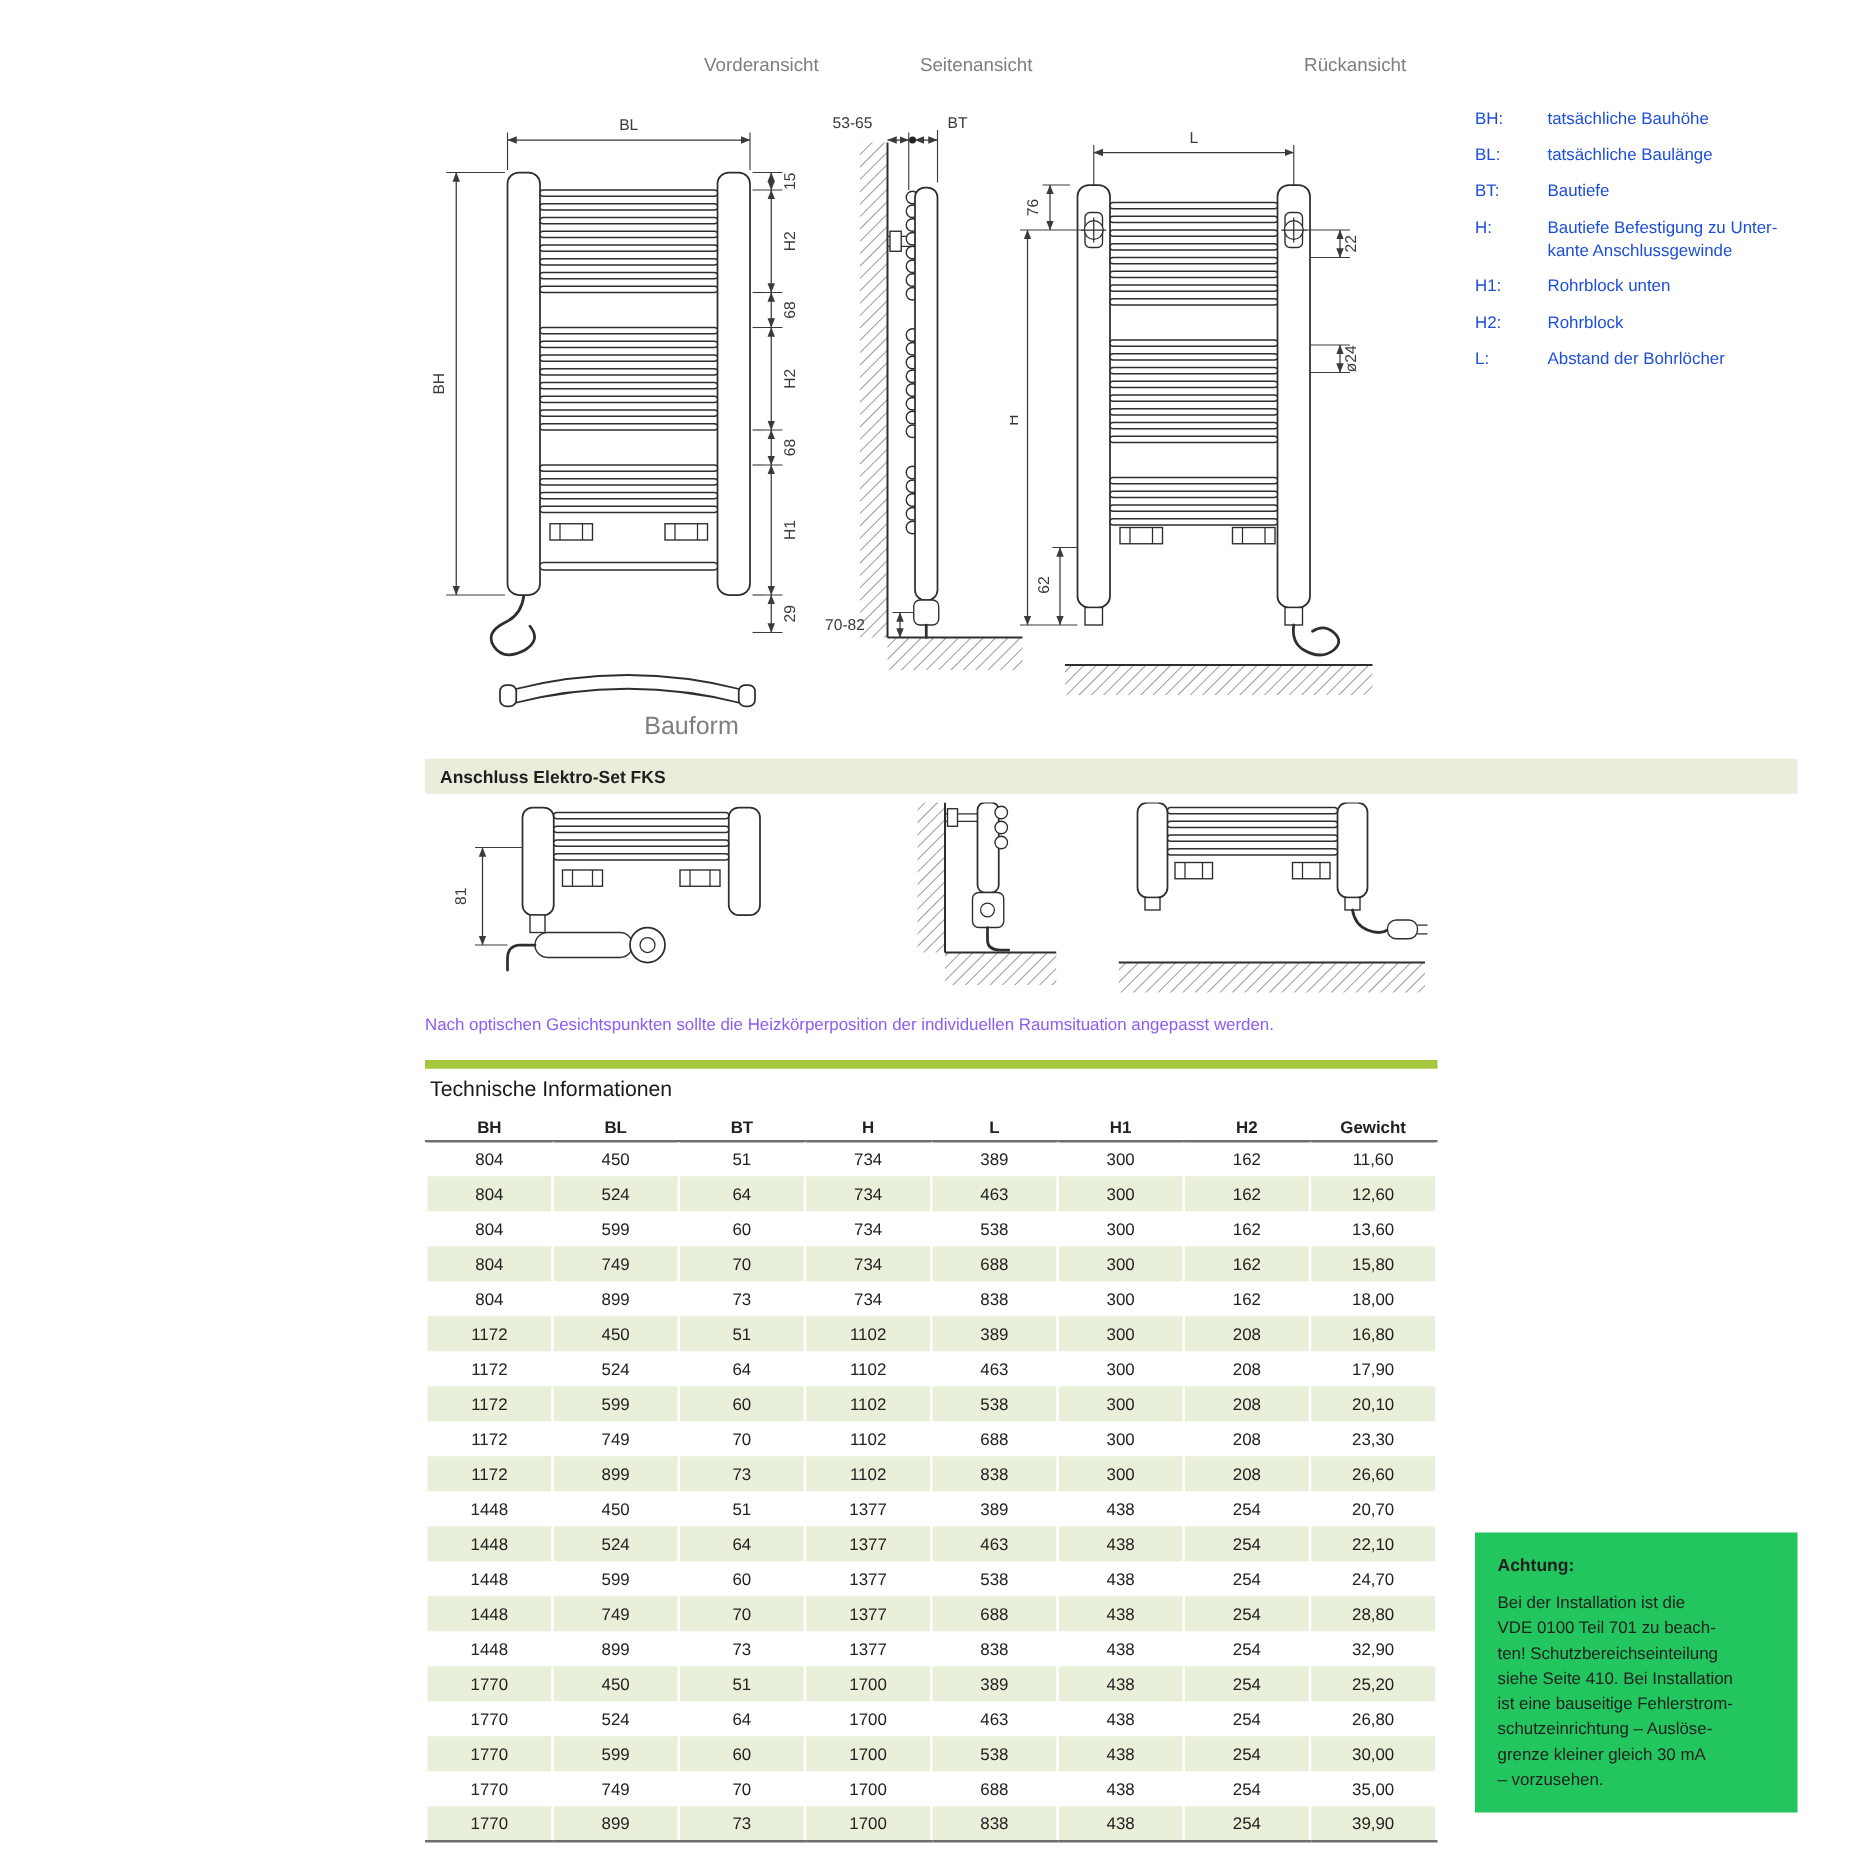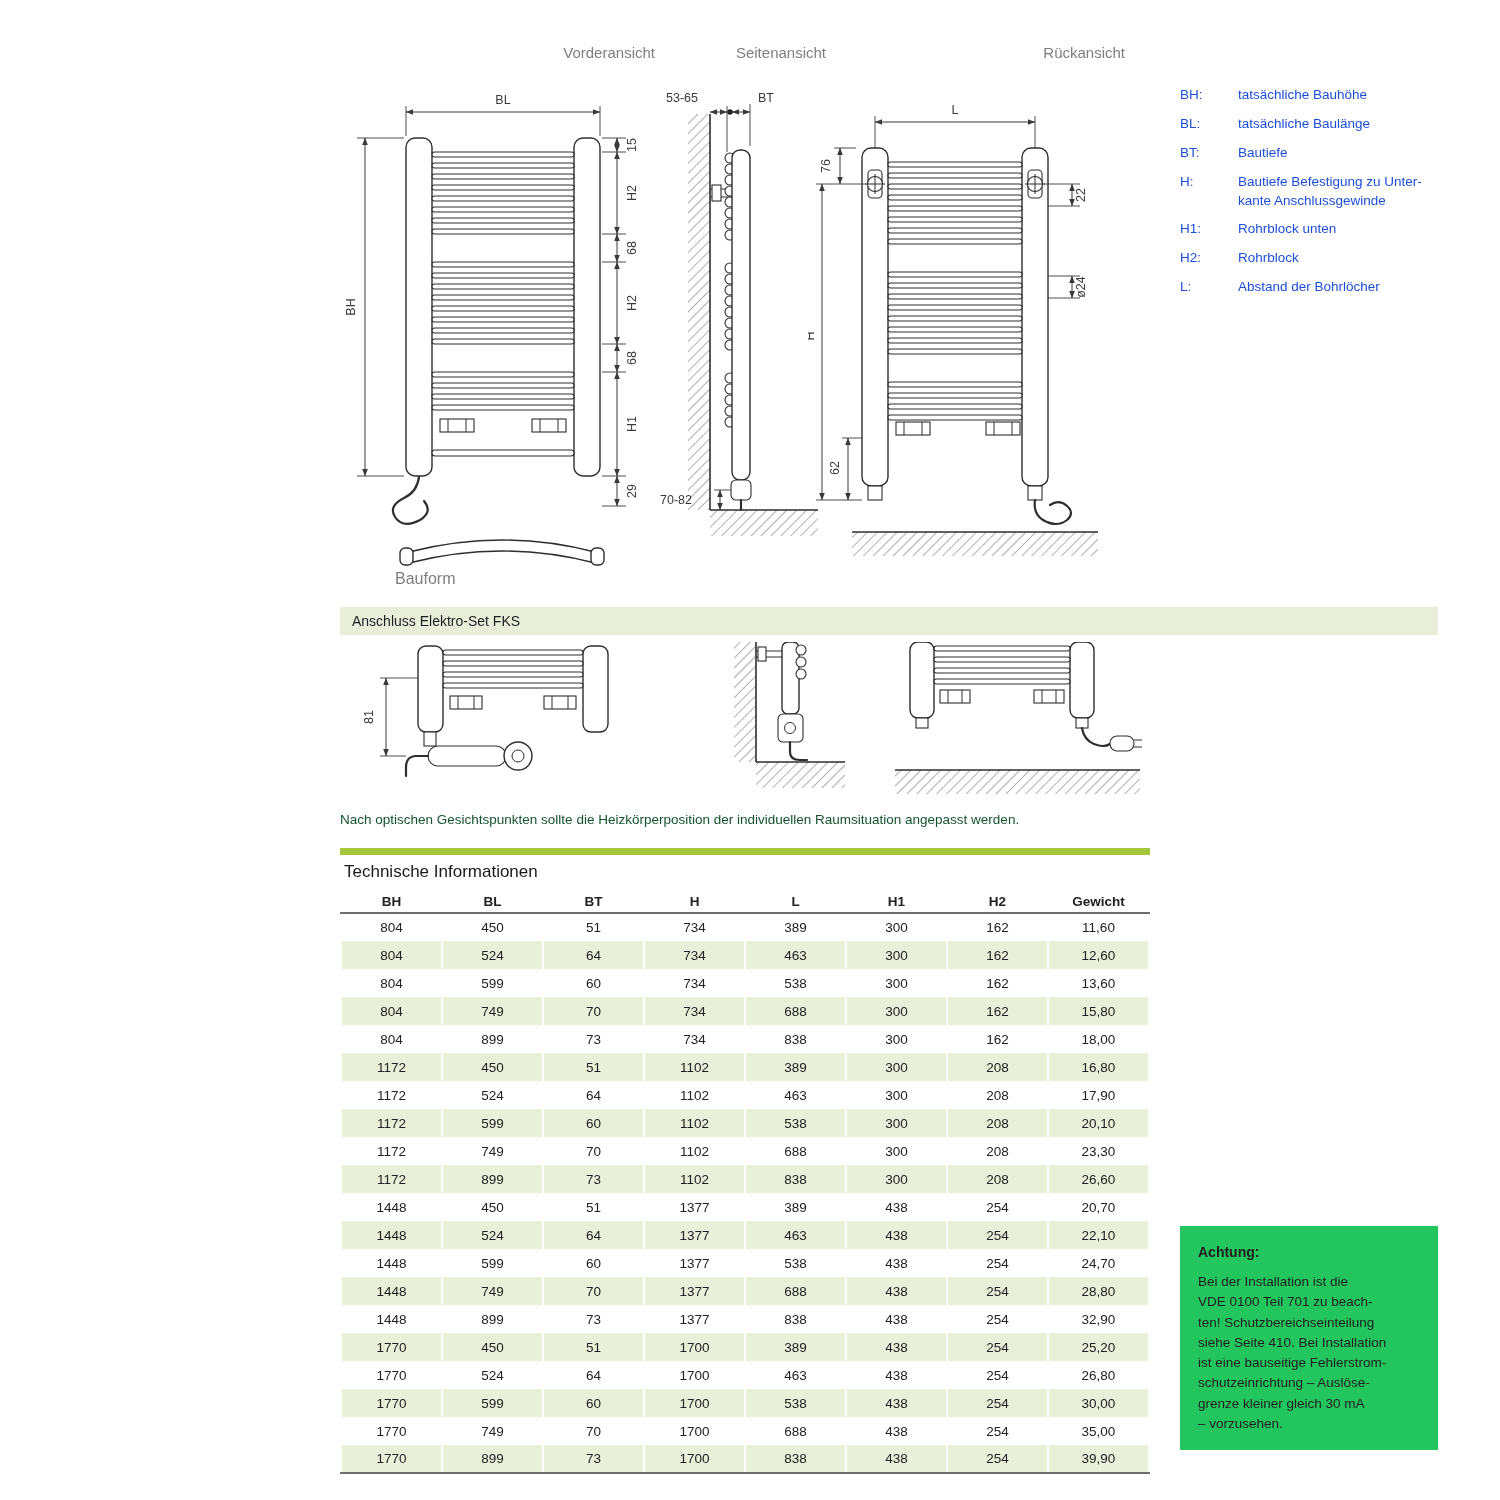--- a/index.html
+++ b/index.html
@@ -18,25 +18,25 @@
   .ext{stroke:#3a3a3a;stroke-width:0.9;fill:none}
   .wallline{stroke:#2e2e2e;stroke-width:1.6;fill:none}
   .cable{fill:none;stroke:#2e2e2e;stroke-width:2.2;stroke-linecap:round}
 
   .legend{position:absolute;left:1180px;top:86px;width:262px;font-size:13.5px;color:#1d4ed8;line-height:1.4}
   .legend-item{display:flex;margin-bottom:10px}
   .legend-key{width:58px;flex:none}
   .legend-line{white-space:nowrap}
   .legend-line:empty{display:none}
 
-  .bauform-label{position:absolute;left:395px;top:570px;width:215px;text-align:left;font-size:16px;color:#7e7e7e}
+  .bauform-label{position:absolute;left:376px;top:570px;width:215px;text-align:right;font-size:20px;color:#7e7e7e}
 
   .section-bar{position:absolute;left:340px;top:607px;width:1098px;height:28px;background:#e9eedb;
-               display:flex;align-items:center;padding-left:12px;font-size:14px;font-weight:normal;color:#1f1f1f}
-  .note{position:absolute;left:340px;top:812px;width:980px;font-size:13.5px;color:#14532d}
+               display:flex;align-items:center;padding-left:12px;font-size:14px;font-weight:bold;color:#1f1f1f}
+  .note{position:absolute;left:340px;top:812px;width:980px;font-size:13.5px;color:#8b5cf6}
   .accent{position:absolute;left:340px;top:848px;width:810px;height:7px;background:#a5c73d}
   .table-title{position:absolute;left:344px;top:862px;font-size:17px;font-weight:normal;color:#1a1a1a}
 
   .tech{position:absolute;left:340px;top:893px;width:810px;border-collapse:collapse;table-layout:fixed;font-size:13.5px}
   .tech th{font-weight:bold;text-align:center;height:22px;vertical-align:middle;padding-top:3px}
   .tech thead tr:last-child th{height:20px;border-bottom:2px solid #6e6e6e;padding-bottom:3px;padding-top:0}
   .tech td{text-align:center;height:28px;vertical-align:middle;border-left:2px solid #fff;border-right:2px solid #fff}
   .tech tbody tr:nth-child(even) td{background:#e9f0da}
   .tech tbody tr:last-child td{border-bottom:2px solid #6e6e6e}
 

